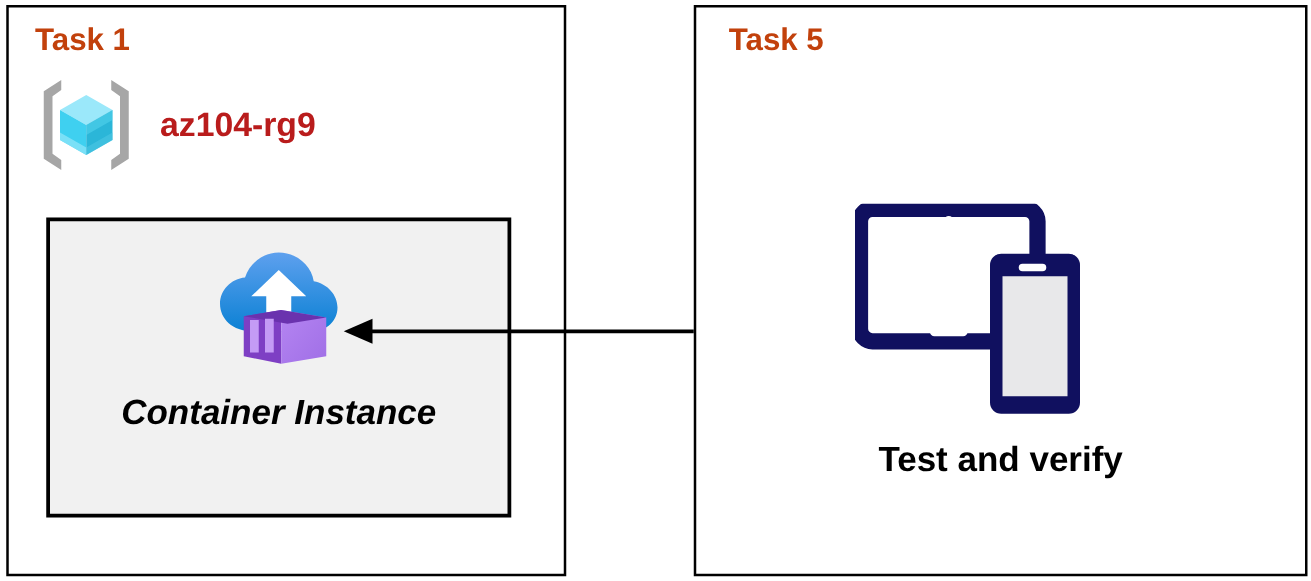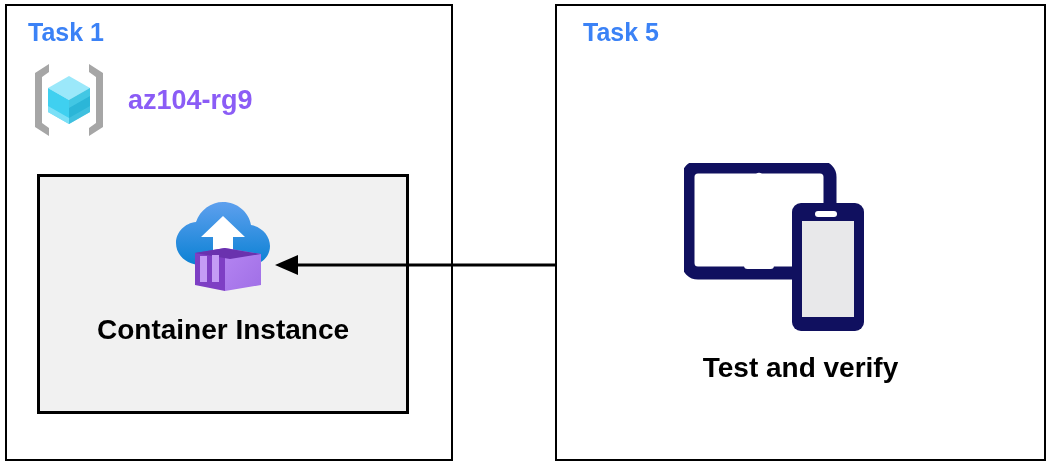--- a/index.html
+++ b/index.html
@@ -26,41 +26,41 @@
     border: 2px solid #000000;
     box-sizing: border-box;
   }
   #panel-task1 { left: 5px;  top: 4px; width: 448px; height: 457px; }
   #panel-task2 { left: 555px; top: 4px; width: 491px; height: 457px; }
 
   .task-label {
     position: absolute;
     font-size: 25px;
     font-weight: bold;
-    color: #3b82f6;
+    color: #c2410c;
     letter-spacing: 0px;
     white-space: nowrap;
   }
   #task1-label { left: 28px; top: 18px; }
   #task2-label { left: 583px; top: 18px; }
 
   
   #rg-row {
     position: absolute;
     left: 32px;
     top: 62px;
     display: flex;
     align-items: center;
     gap: 22px;
   }
   #rg-icon { width: 74px; height: 76px; display: block; }
   #rg-name {
     font-size: 27px;
     font-weight: bold;
-    color: #8b5cf6;
+    color: #b91c1c;
     white-space: nowrap;
   }
 
   
   #container-box {
     position: absolute;
     left: 37px;
     top: 174px;
     width: 372px;
     height: 240px;
@@ -80,20 +80,21 @@
   #aci-label {
     position: absolute;
     left: 0;
     right: 0;
     top: 137px;
     text-align: center;
     font-size: 28px;
     font-weight: bold;
     color: #000000;
     white-space: nowrap;
+    font-style: italic;
   }
 
   
   #arrow {
     position: absolute;
     left: 272px;
     top: 252px;
     width: 410px;
     height: 26px;
     display: block;

